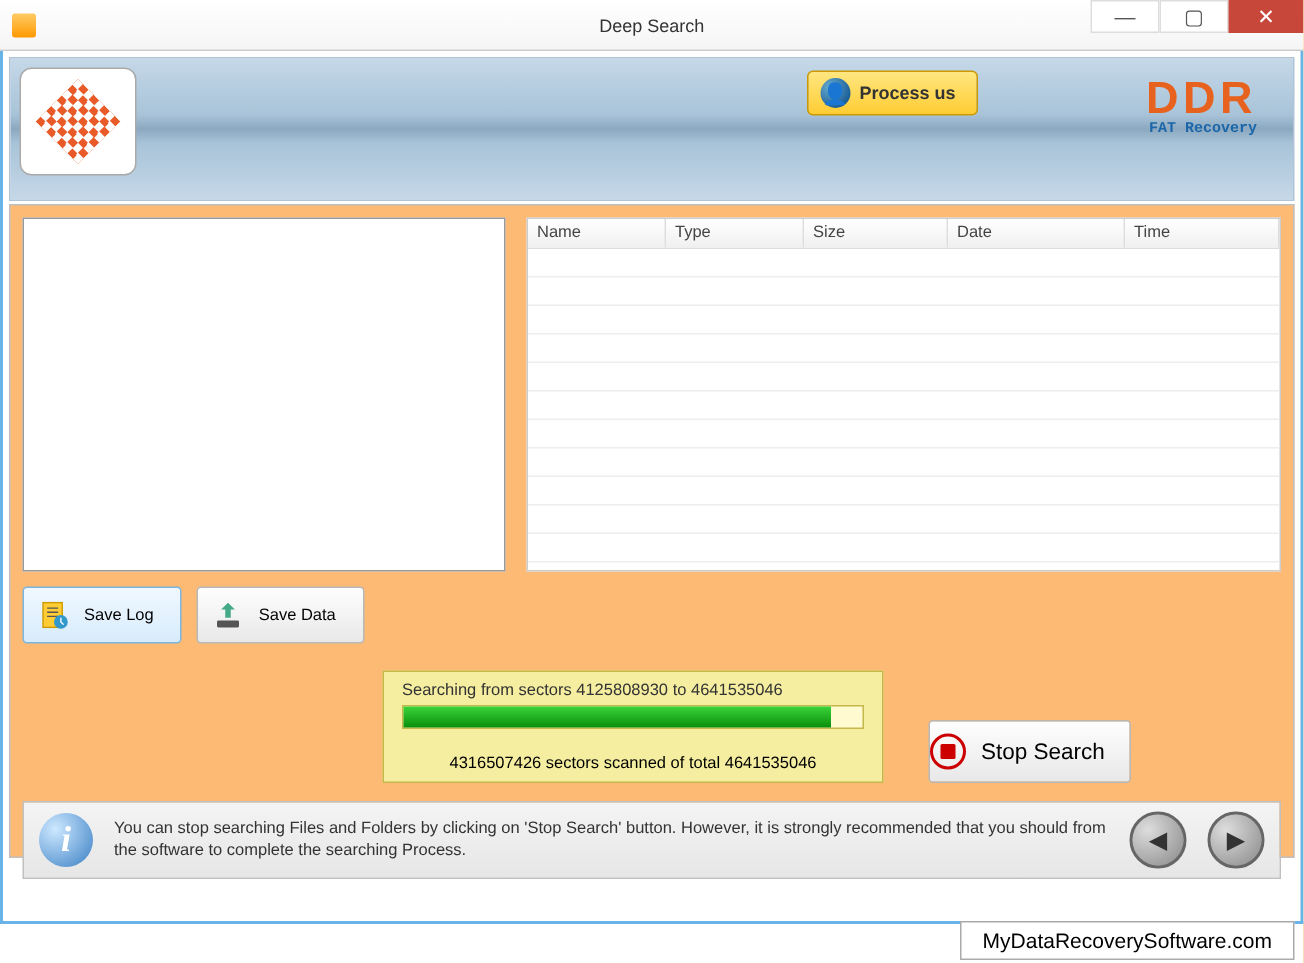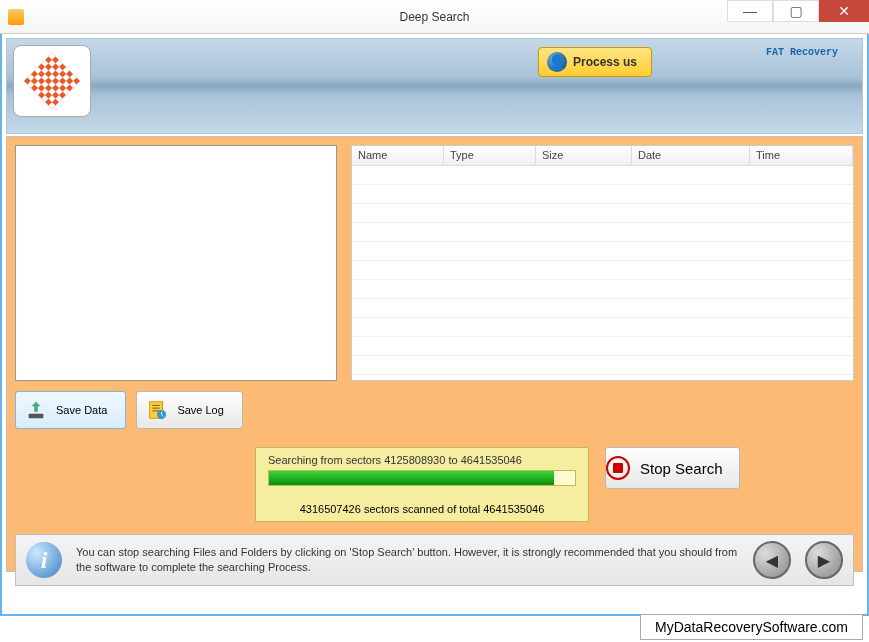--- a/index.html
+++ b/index.html
@@ -45,21 +45,21 @@
 .list-rows { }
 .list-row { height: 19px; border-bottom: 1px solid #eee; }
 
 
 .action-buttons { display: flex; gap: 10px; margin-top: 10px; }
 .action-btn { display: flex; align-items: center; gap: 8px; background: linear-gradient(#fefefe, #e8e8e8); border: 1px solid #b8b8b8; border-radius: 3px; padding: 6px 18px 6px 8px; font-size: 11px; cursor: pointer; }
 .action-btn:first-child { border-color: #7bb6e0; background: linear-gradient(#f0f8ff, #d8ecfb); }
 .btn-icon { width: 24px; height: 24px; display:flex;align-items:center;justify-content:center; }
 
 
-.progress-row { display: flex; align-items: flex-start; gap: 16px; margin-top: 18px; padding-left: 240px; }
+.progress-row { display: flex; align-items: flex-end; gap: 30px; margin-top: 18px; padding-left: 240px; }
 .progress-box { background: #f5eea0; border: 1px solid #c5b84a; padding: 6px 12px; width: 334px; }
 .progress-text { font-size: 11px; color: #333; margin-bottom: 4px; }
 .progress-bar-bg { height: 16px; background: #fffad0; border: 1px solid #c5b84a; position: relative; }
 .progress-bar-fill { height: 100%; background: linear-gradient(#3bd43b, #0a8f0a); }
 .progress-status { font-size: 11px; text-align: center; margin-top: 17px; }
 .stop-btn { display: flex; align-items: center; gap: 10px; background: linear-gradient(#fefefe, #e8e8e8); border: 1px solid #b8b8b8; border-radius: 3px; padding: 8px 16px 8px 0; font-size: 15px; cursor: pointer; }
 .stop-icon { width: 24px; height: 24px; border: 2px solid #c00; border-radius: 50%; display:flex;align-items:center;justify-content:center; }
 .stop-icon::after { content:""; width: 10px; height: 10px; background:#c00; border-radius: 1px; }
 
 
@@ -87,20 +87,21 @@
 <div class="window-frame">
   <div class="header-banner">
     <div class="logo-box">
       <div class="logo-pattern"></div>
     </div>
     <div class="contact-btn">
       <span class="contact-icon">👤</span>
       <span>Process us</span>
     </div>
     <div class="brand">
+      <div class="brand-ddr">DDR</div>
       <div class="brand-sub">FAT Recovery</div>
     </div>
   </div>
 
 
   <div class="content">
     <div class="panels">
       <div class="tree-panel"></div>
       <div class="list-panel">
         <div class="list-header">
@@ -123,36 +124,36 @@
           <div class="list-row"></div>
           <div class="list-row"></div>
         </div>
       </div>
     </div>
 
     <div class="action-buttons">
       <div class="action-btn">
         <span class="btn-icon">
           <svg width="22" height="22" viewBox="0 0 24 24">
-              <path fill="#4a8" d="M12 3l5 5h-3v6h-4V8H7z"></path>
-              <rect x="4" y="16" width="16" height="5" fill="#555" rx="1"></rect>
-            </svg>
-        </span>
-        <span>Save Data</span>
-      </div>
-      <div class="action-btn">
-        <span class="btn-icon">
-          <svg width="22" height="22" viewBox="0 0 24 24">
               <rect x="4" y="3" width="14" height="18" fill="#fc3" stroke="#c90"></rect>
               <path d="M7 7h8M7 10h8M7 13h8" stroke="#555"></path>
               <circle cx="17" cy="17" r="5" fill="#39c"></circle>
               <path d="M17 14v3l2 2" stroke="#fff" fill="none"></path>
             </svg>
         </span>
         <span>Save Log</span>
+      </div>
+      <div class="action-btn">
+        <span class="btn-icon">
+          <svg width="22" height="22" viewBox="0 0 24 24">
+              <path fill="#4a8" d="M12 3l5 5h-3v6h-4V8H7z"></path>
+              <rect x="4" y="16" width="16" height="5" fill="#555" rx="1"></rect>
+            </svg>
+        </span>
+        <span>Save Data</span>
       </div>
     </div>
 
     <div class="progress-row">
       <div class="progress-box">
         <div class="progress-text">
           <span>Searching from sectors</span>&nbsp;<span>4125808930</span>&nbsp;<span>to</span>&nbsp;<span>4641535046</span>
         </div>
         <div class="progress-bar-bg">
           <div class="progress-bar-fill" id="pfill" style="width: 93%;"></div>

